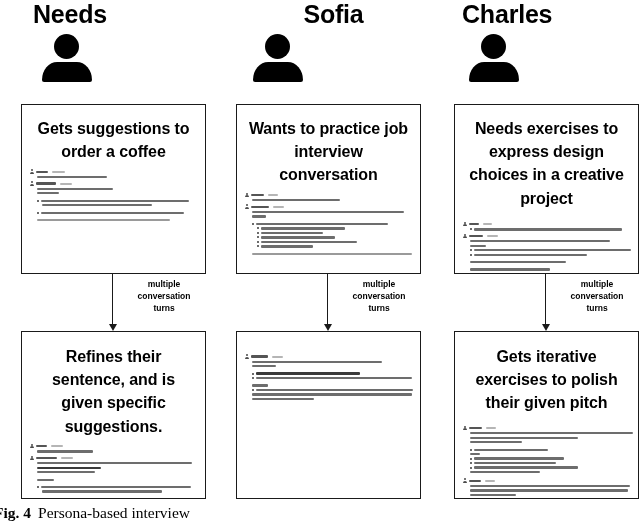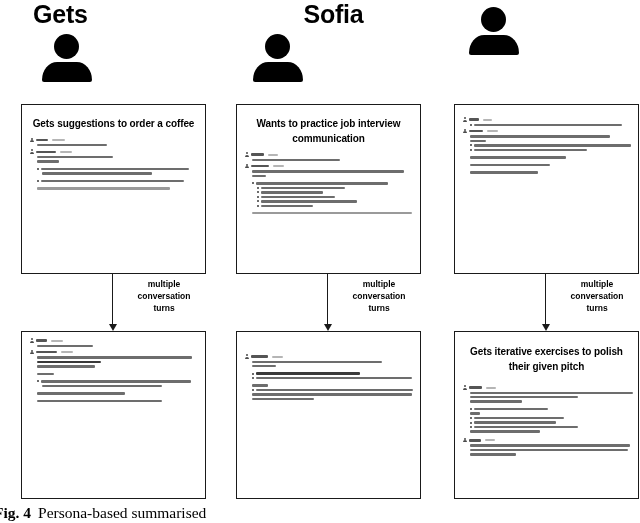--- a/index.html
+++ b/index.html
@@ -89,21 +89,21 @@
     height: 170px;
   }
   .card-bottom {
     left: 0;
     top: 331px;
     width: 185px;
     height: 168px;
   }
 
   .card-title {
-    font-size: 10px;
+    font-size: 16px;
     font-weight: bold;
     text-align: center;
     line-height: 1.45;
     padding: 12px 9px 0 9px;
     letter-spacing: -0.1px;
   }
   .card-bottom .card-title { padding-top: 13px; }
 
   
   .transcript {
@@ -221,21 +221,21 @@
   .caption .fignum { font-weight: bold; }
   .caption .captext { margin-left: 7px; }
 </style>
 </head>
 <body>
 
 <div class="board">
 
   <div class="column col-1">
 
-    <div class="persona-name">Gets</div>
+    <div class="persona-name">Needs</div>
 
     <div class="avatar">
       <div class="head"></div>
       <div class="body"></div>
     </div>
 
     <div class="card card-top">
       <div class="card-title">Gets suggestions to order a coffee</div>
       <div class="transcript">
         <div class="msg">
@@ -275,20 +275,21 @@
       <div class="shaft"></div>
       <div class="head"></div>
     </div>
     <div class="arrow-label">
       <div>multiple</div>
       <div>conversation</div>
       <div>turns</div>
     </div>
 
     <div class="card card-bottom">
+      <div class="card-title">Refines their sentence, and is given specific suggestions.</div>
       <div class="transcript">
         <div class="msg">
           <div class="msg-head">
             <span class="mini-avatar"></span>
             <span class="mini-name" style="width:11px"></span>
             <span class="mini-time" style="width:12px"></span>
           </div>
           <div class="tline indent" style="width:56px"></div>
         </div>
         <div class="msg">
@@ -320,21 +321,21 @@
   <div class="column col-2">
 
     <div class="persona-name">Sofia</div>
 
     <div class="avatar">
       <div class="head"></div>
       <div class="body"></div>
     </div>
 
     <div class="card card-top">
-      <div class="card-title">Wants to practice job interview communication</div>
+      <div class="card-title">Wants to practice job interview conversation</div>
       <div class="transcript">
         <div class="msg">
           <div class="msg-head">
             <span class="mini-avatar"></span>
             <span class="mini-name" style="width:13px"></span>
             <span class="mini-time" style="width:10px"></span>
           </div>
           <div class="tline indent" style="width:88px"></div>
         </div>
         <div class="msg">
@@ -413,27 +414,29 @@
           </div>
           <div class="tline indent" style="width:160px"></div>
           <div class="tline indent" style="width:62px"></div>
         </div>
       </div>
     </div>
   </div>
 
   <div class="column col-3">
 
+    <div class="persona-name">Charles</div>
 
     <div class="avatar">
       <div class="head"></div>
       <div class="body"></div>
     </div>
 
     <div class="card card-top">
+      <div class="card-title">Needs exercises to express design choices in a creative project</div>
       <div class="transcript" style="padding-top:12px">
         <div class="msg">
           <div class="msg-head">
             <span class="mini-avatar"></span>
             <span class="mini-name" style="width:10px"></span>
             <span class="mini-time" style="width:9px"></span>
           </div>
           <div class="bullet-row indent">
             <span class="bullet-dot"></span>
             <span class="tline" style="max-width:148px"></span>
@@ -514,16 +517,16 @@
           </div>
           <div class="tline indent" style="width:160px"></div>
           <div class="tline indent" style="width:158px"></div>
           <div class="tline indent" style="width:46px"></div>
         </div>
       </div>
     </div>
   </div>
 
   <div class="caption">
-    <span class="fignum">Fig. 4</span><span class="captext">Persona-based summarised</span>
+    <span class="fignum">Fig. 4</span><span class="captext">Persona-based interview</span>
   </div>
 
 </div>
 
 </body></html>

